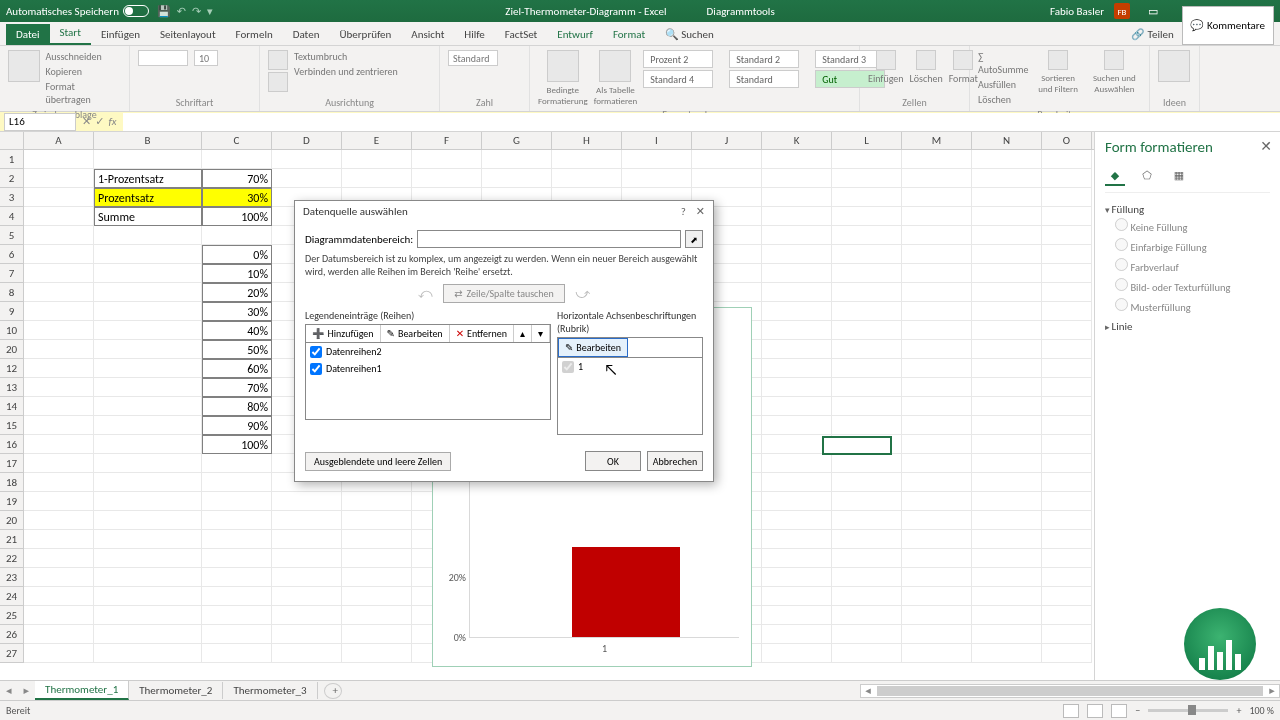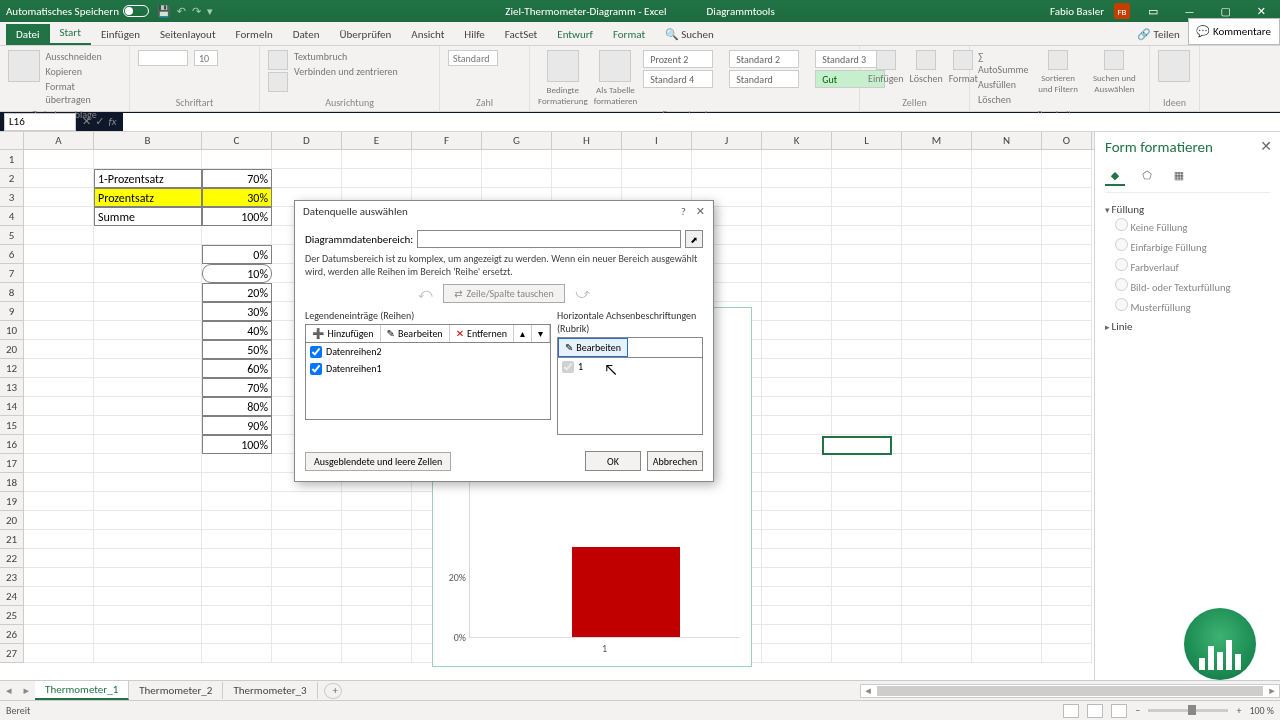--- a/index.html
+++ b/index.html
@@ -17,36 +17,36 @@
 .avatar { width: 16px; height: 16px; background: #c43e00; border-radius: 2px; display: flex; align-items: center; justify-content: center; font-size: 9px; color:#fff; }
 .winbtn { padding: 0 8px; color: #fff; }
 
 
 .ribbon-tabs { height: 24px; background: #f3f2f1; border-bottom: 1px solid #d4d4d4; display: flex; align-items: flex-end; padding-left: 6px; font-size: 11px; }
 .ribbon-tabs .tab { padding: 4px 10px; color: #444; cursor: pointer; }
 .ribbon-tabs .tab.file { background: #217346; color: #fff; }
 .ribbon-tabs .tab.active { border-bottom: 2px solid #217346; color: #217346; }
 .ribbon-tabs .spacer { flex: 1; }
 .ribbon-tabs .share { color: #444; padding: 4px 8px; }
-.ribbon-tabs .comments { background: #fff; border: 1px solid #bbb; padding: 6px 8px; }
+.ribbon-tabs .comments { background: #fff; border: 1px solid #bbb; padding: 12px 8px; margin-right: 6px; }
 
 
 .ribbon { height: 66px; background: #f3f2f1; border-bottom: 1px solid #d4d4d4; display: flex; font-size: 10px; color: #777; }
 .rgroup { border-right: 1px solid #e1e1e1; padding: 4px 8px 2px; display: flex; flex-direction: column; justify-content: space-between; }
 .rgroup .label { text-align: center; font-size: 10px; color: #888; margin-top: 2px; }
 .rgroup .ctrls { display: flex; gap: 6px; align-items: flex-start; flex: 1; }
 .icon-stub { width: 20px; height: 20px; background: #e8e8e8; border: 1px solid #ccc; }
 .icon-lg { width: 32px; height: 32px; background: #e8e8e8; border: 1px solid #ccc; }
 .vstack { display: flex; flex-direction: column; gap: 2px; }
 .btn-combo { border: 1px solid #ccc; padding: 1px 4px; background: #fff; min-width: 50px; height: 16px; }
 .styles-row { display: flex; gap: 16px; }
 .style-cell { border: 1px solid #ccc; background: #fff; padding: 2px 6px; width: 70px; height: 18px; text-align: left; font-size: 10px; color: #666; }
 
 
-.formula-row { height: 20px; border-bottom: 1px solid #d4d4d4; display: flex; align-items: center; background: #0f172a; }
+.formula-row { height: 20px; border-bottom: 1px solid #d4d4d4; display: flex; align-items: center; background: #fef9c3; }
 .namebox { width: 72px; border: 1px solid #ccc; height: 18px; padding: 0 4px; font-size: 11px; margin-left: 4px; background: #fff; }
 .fx-btns { display: flex; gap: 4px; padding: 0 6px; color: #888; }
 .fx-input { flex: 1; border: none; height: 18px; font-size: 11px; }
 
 
 .main { display: flex; height: 550px; position: relative; }
 .grid-wrap { flex: 1; overflow: hidden; position: relative; }
 
 
 .col-headers { display: flex; height: 18px; background: #f3f2f1; border-bottom: 1px solid #ccc; }
@@ -425,21 +425,21 @@
           <div class="cell" style="width: 70px;"></div>
           <div class="cell" style="width: 70px;"></div>
           <div class="cell" style="width: 70px;"></div>
           <div class="cell" style="width: 70px;"></div>
           <div class="cell" style="width: 50px;"></div>
         </div>
         <div class="row">
           <div class="rh">7</div>
           <div class="cell" style="width: 70px;"></div>
           <div class="cell" style="width: 108px;"></div>
-          <div class="cell b-box ar" style="width: 70px; border-radius: 9px;">10%</div>
+          <div class="cell b-box ar" style="width: 70px;">10%</div>
           <div class="cell" style="width: 70px;"></div>
           <div class="cell" style="width: 70px;"></div>
           <div class="cell" style="width: 70px;"></div>
           <div class="cell" style="width: 70px;"></div>
           <div class="cell" style="width: 70px;"></div>
           <div class="cell" style="width: 70px;"></div>
           <div class="cell" style="width: 70px;"></div>
           <div class="cell" style="width: 70px;"></div>
           <div class="cell" style="width: 70px;"></div>
           <div class="cell" style="width: 70px;"></div>

